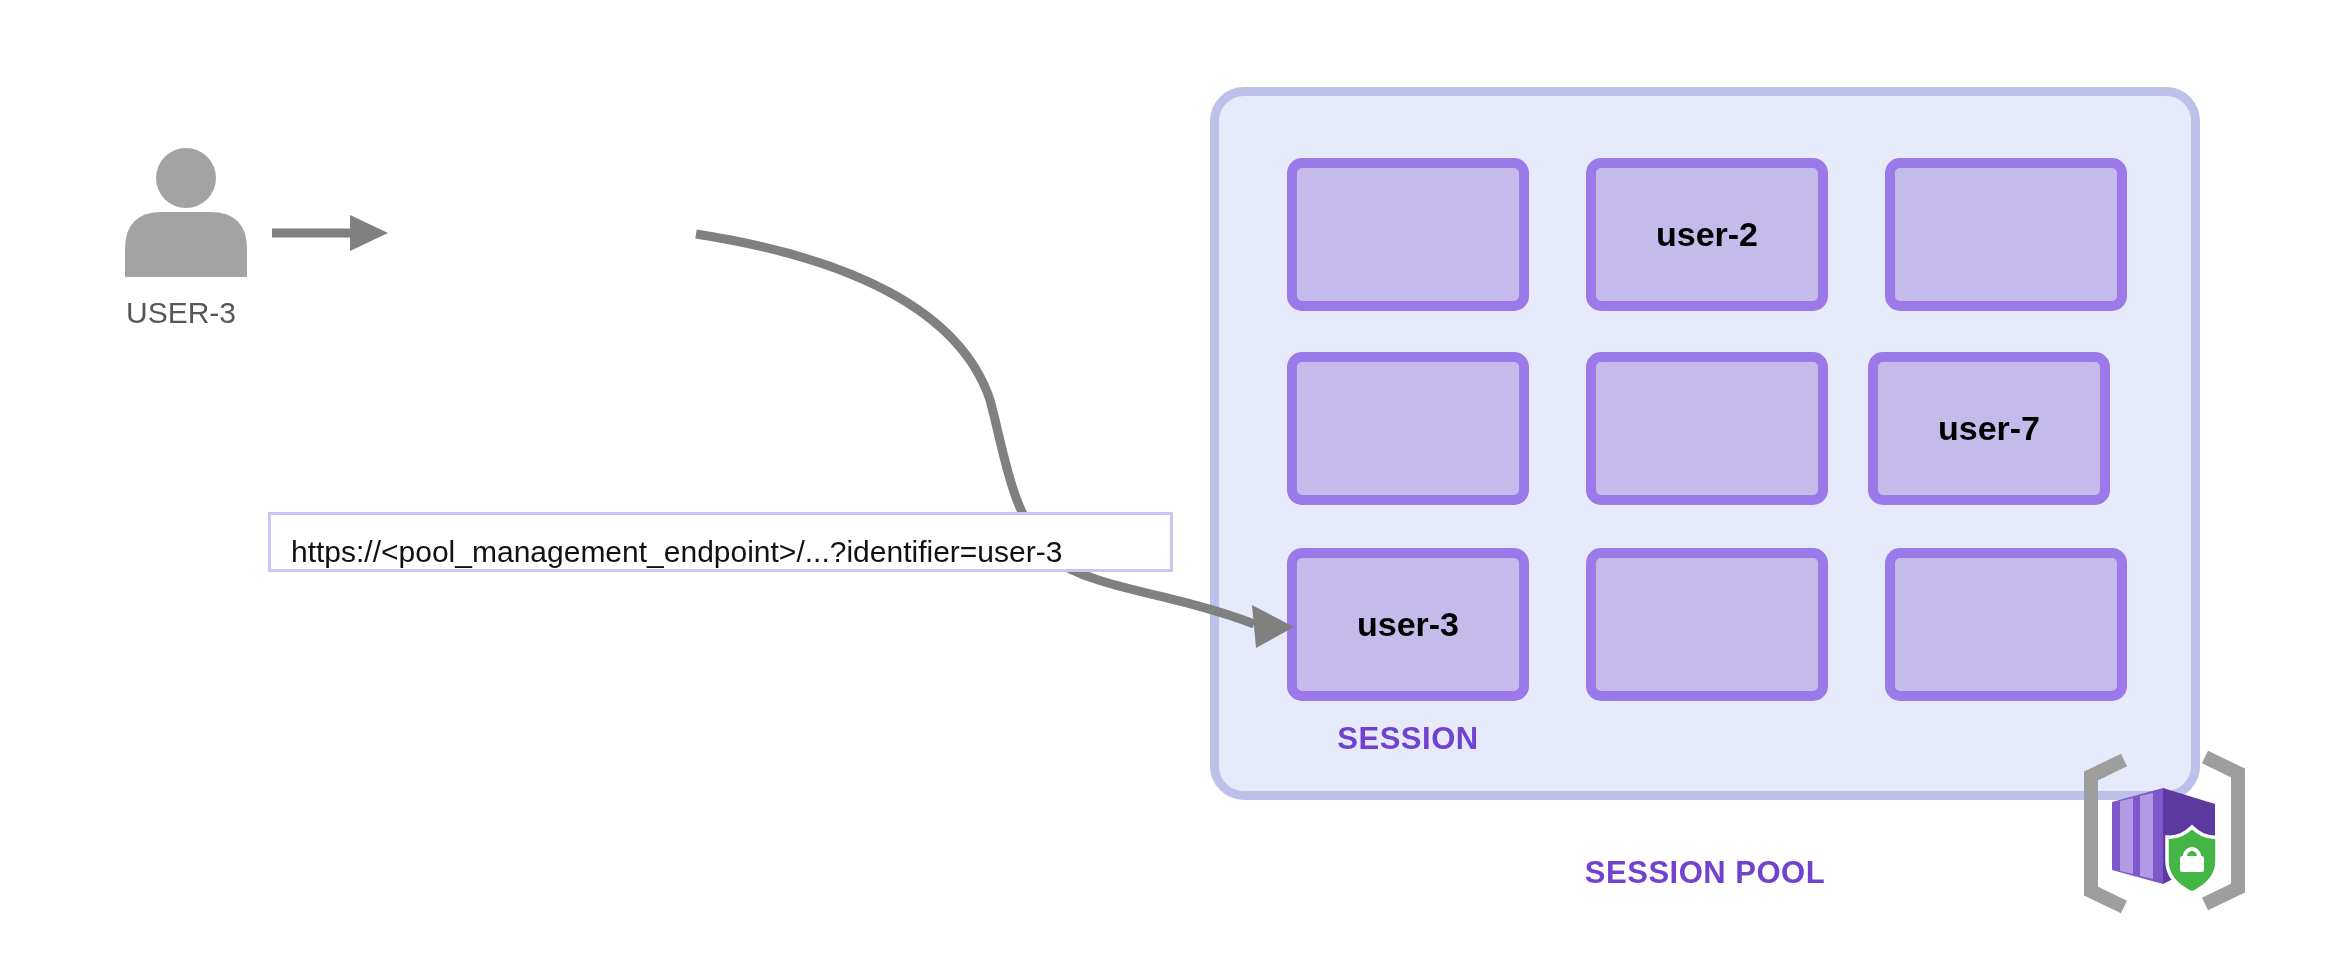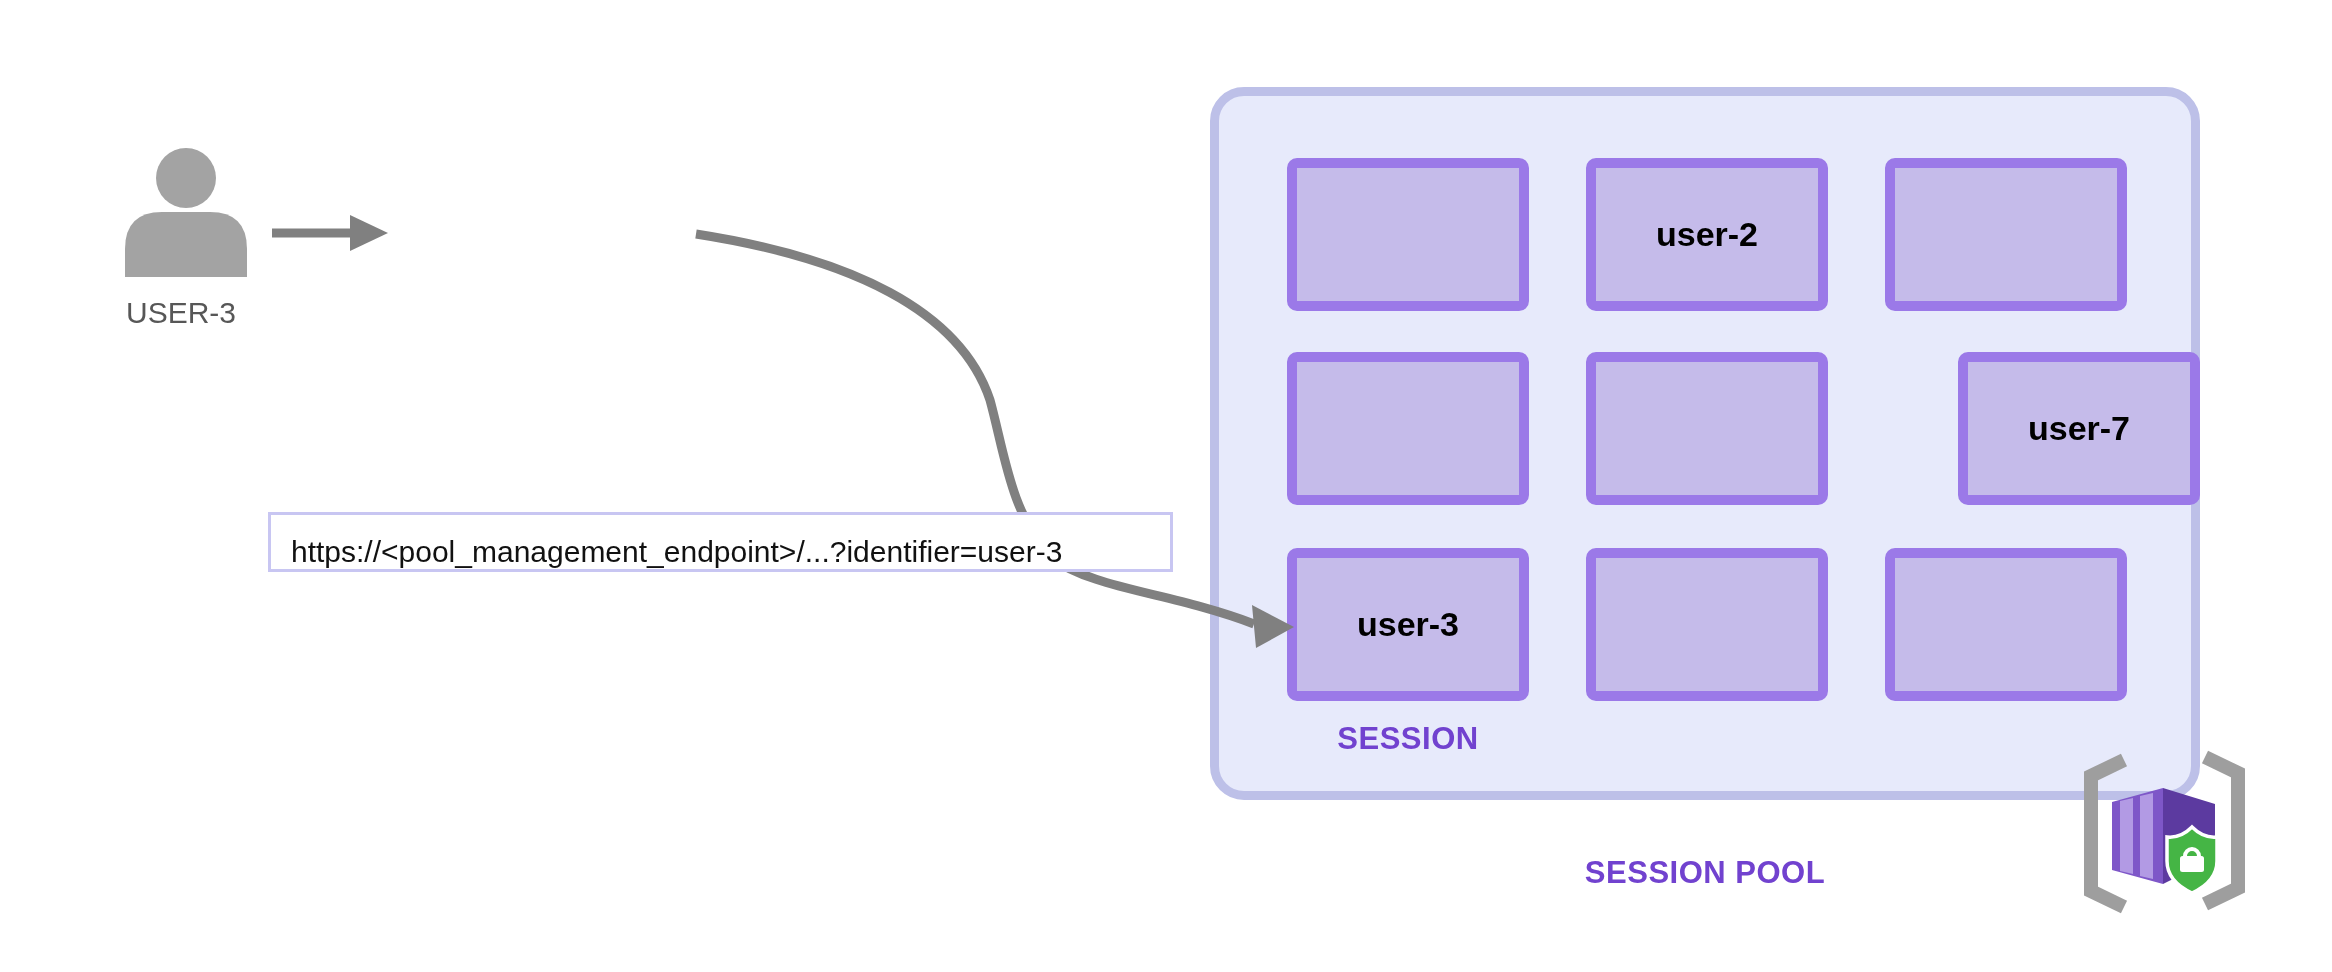--- a/index.html
+++ b/index.html
@@ -64,21 +64,21 @@
     background:#e7eafb;
     border:9px solid #bdc0e8;
     border-radius:34px;
     z-index:1;
   }
   .cell{
     width:242px;height:153px;
     box-sizing:border-box;
     background:#c5bbea;
     border:10px solid #9b79e8;
-    border-radius:10px;
+    border-radius:15px;
     display:flex;align-items:center;justify-content:center;
     z-index:2;
   }
   .cell-label{
     color:#000000;font-weight:bold;font-size:34px;
   }
   .session-caption{
     left:1287px;top:721px;width:242px;text-align:center;
     color:#7142cf;font-weight:600;font-size:31px;letter-spacing:.5px;
     z-index:2;
@@ -110,21 +110,21 @@
   </div>
   <div class="abs cell" style="left:1885px;top:158px">
     <span class="cell-label"></span>
   </div>
   <div class="abs cell" style="left:1287px;top:352px">
     <span class="cell-label"></span>
   </div>
   <div class="abs cell" style="left:1586px;top:352px">
     <span class="cell-label"></span>
   </div>
-  <div class="abs cell" style="left:1958px;top:352px">
+  <div class="abs cell" style="left:1868px;top:352px">
     <span class="cell-label">user-7</span>
   </div>
   <div class="abs cell" style="left:1287px;top:548px">
     <span class="cell-label">user-3</span>
   </div>
   <div class="abs cell" style="left:1586px;top:548px">
     <span class="cell-label"></span>
   </div>
   <div class="abs cell" style="left:1885px;top:548px">
     <span class="cell-label"></span>

